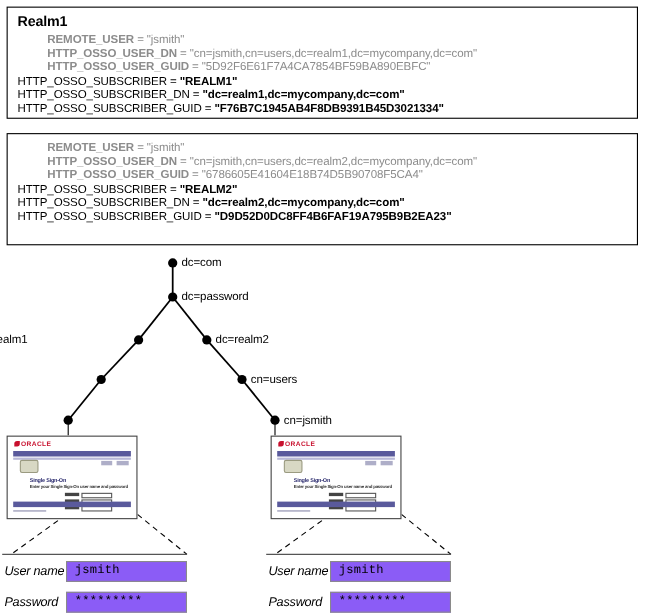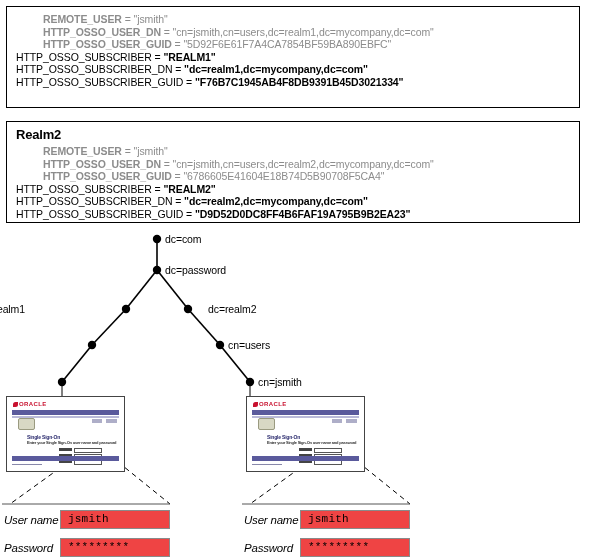--- a/index.html
+++ b/index.html
@@ -190,36 +190,37 @@
     letter-spacing: -0.2px;
     font-style: italic;
   }
   .field-input {
     position: absolute;
     left: 58px;
     top: 0;
     width: 110px;
     height: 19px;
     border: 1px solid #8a8a8a;
-    background: #ef4444;
+    background: #8b5cf6;
     box-sizing: border-box;
     font-family: "Liberation Mono", monospace;
     font-size: 11px;
     line-height: 17px;
     padding-left: 7px;
     color: #000000;
     letter-spacing: 0.2px;
     white-space: nowrap;
     overflow: hidden;
   }
 </style>
 </head>
 <body>
 
 <div class="realm-box" id="realm-box-1">
+  <div class="realm-title">Realm1</div>
   <div class="var-line grey">
     <span class="var-name">REMOTE_USER</span><span class="var-eq"> = </span><span class="var-val">"jsmith"</span>
   </div>
   <div class="var-line grey">
     <span class="var-name">HTTP_OSSO_USER_DN</span><span class="var-eq"> = </span><span class="var-val">"cn=jsmith,cn=users,dc=realm1,dc=mycompany,dc=com"</span>
   </div>
   <div class="var-line grey">
     <span class="var-name">HTTP_OSSO_USER_GUID</span><span class="var-eq"> = </span><span class="var-val">"5D92F6E61F7A4CA7854BF59BA890EBFC"</span>
   </div>
   <div class="var-line dark">
@@ -227,21 +228,20 @@
   </div>
   <div class="var-line dark">
     <span class="var-name">HTTP_OSSO_SUBSCRIBER_DN</span><span class="var-eq"> = </span><span class="var-val">"dc=realm1,dc=mycompany,dc=com"</span>
   </div>
   <div class="var-line dark">
     <span class="var-name">HTTP_OSSO_SUBSCRIBER_GUID</span><span class="var-eq"> = </span><span class="var-val">"F76B7C1945AB4F8DB9391B45D3021334"</span>
   </div>
 </div>
 
 <div class="realm-box" id="realm-box-2">
-  <div class="realm-title">Realm2</div>
   <div class="var-line grey">
     <span class="var-name">REMOTE_USER</span><span class="var-eq"> = </span><span class="var-val">"jsmith"</span>
   </div>
   <div class="var-line grey">
     <span class="var-name">HTTP_OSSO_USER_DN</span><span class="var-eq"> = </span><span class="var-val">"cn=jsmith,cn=users,dc=realm2,dc=mycompany,dc=com"</span>
   </div>
   <div class="var-line grey">
     <span class="var-name">HTTP_OSSO_USER_GUID</span><span class="var-eq"> = </span><span class="var-val">"6786605E41604E18B74D5B90708F5CA4"</span>
   </div>
   <div class="var-line dark">
@@ -274,21 +274,21 @@
         <circle cx="92" cy="117" r="4.2" fill="#000000"></circle>
         <circle cx="220" cy="117" r="4.2" fill="#000000"></circle>
         <circle cx="62" cy="154" r="4.2" fill="#000000"></circle>
         <circle cx="250" cy="154" r="4.2" fill="#000000"></circle>
       </g>
   </svg>
   <div id="tree-labels">
       <div class="tree-label" style="top: 6px; left: 165px;">dc=com</div>
       <div class="tree-label" style="top: 37px; left: 165px;">dc=password</div>
       <div class="tree-label" style="top: 76px; right: 482px;">dc = realm1</div>
-      <div class="tree-label" style="top: 76px; left: 208px; text-align: right;">dc=realm2</div>
+      <div class="tree-label" style="top: 76px; left: 196px; text-align: right;">dc=realm2</div>
       <div class="tree-label" style="top: 112px; right: 516px;">cn=users</div>
       <div class="tree-label" style="top: 112px; left: 228px;">cn=users</div>
       <div class="tree-label" style="top: 149px; right: 546px;">cn=jsmith</div>
       <div class="tree-label" style="top: 149px; left: 258px;">cn=jsmith</div>
     </div>
 </div>
 
 <svg id="connector-layer" width="600" height="560" style="position:absolute;left:0;top:0;pointer-events:none;">
 
   <line x1="60" y1="468" x2="10" y2="504" stroke="#000" stroke-width="1" stroke-dasharray="5,4"></line>

